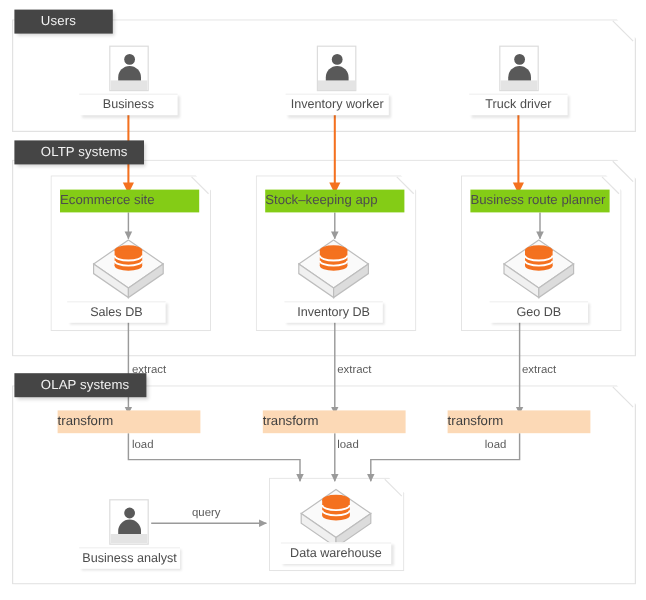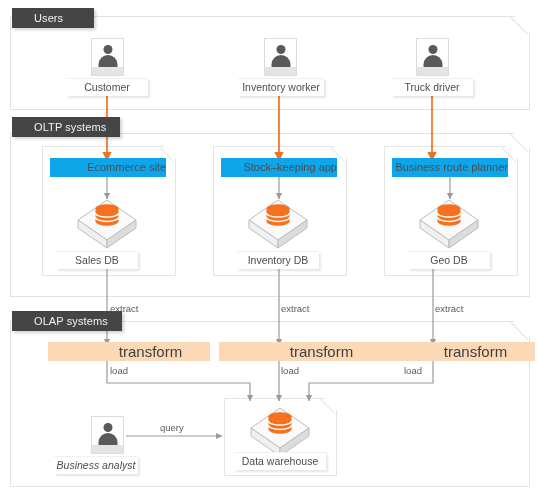--- a/index.html
+++ b/index.html
@@ -66,25 +66,25 @@
     background:#e4e4e4;transform-origin:0 0;transform:rotate(45deg);
   }
   #card-ecom{left:42px;top:146px;width:132px;height:128px;}
   #card-stock{left:213px;top:146px;width:132px;height:128px;}
   #card-vehicle{left:384px;top:146px;width:132px;height:128px;}
   #card-dwh{left:224px;top:398px;width:111px;height:76px;}
 
   
   .app-title{
     position:absolute;
-    background:#0ea5e9;
+    background:#84cc16;
     color:#4d4d4d;
     font-size:11px;
     height:19px;line-height:19px;
-    text-align:right;
+    text-align:left;
     white-space:nowrap;
   }
   #app-title-ecom{left:50px;top:158px;width:116px;}
   #app-title-stock{left:221px;top:158px;width:116px;}
   #app-title-vehicle{left:392px;top:158px;width:116px;}
 
   
   .plate{
     position:absolute;
     background:#ffffff;
@@ -95,21 +95,21 @@
     white-space:nowrap;
     box-shadow:2px 2px 2px rgba(0,0,0,0.10);
     border-top:1px solid #f0f0f0;
   }
   #plate-customer{left:66px;top:78px;width:82px;}
   #plate-warehouse{left:238px;top:78px;width:86px;}
   #plate-truck{left:391px;top:78px;width:82px;}
   #plate-salesdb{left:56px;top:251px;width:82px;}
   #plate-invdb{left:237px;top:251px;width:82px;}
   #plate-geodb{left:408px;top:251px;width:82px;}
-  #plate-analyst{left:54px;top:456px;width:84px;font-style:italic;}
+  #plate-analyst{left:66px;top:456px;width:84px;}
   #plate-dwh{left:234px;top:452px;width:92px;}
 
   
   .person{
     position:absolute;width:33px;height:38px;
     background:#ffffff;border:1px solid #dcdcdc;
     box-sizing:border-box;overflow:hidden;
   }
   .person .base{position:absolute;left:0;bottom:0;width:100%;height:8px;background:#e4e4e4;}
   .person .head{
@@ -132,25 +132,24 @@
   #db-sales{left:75px;top:196px;}
   #db-inventory{left:246px;top:196px;}
   #db-geo{left:417px;top:196px;}
   #db-dwh{left:248px;top:404px;}
 
   
   .transform{
     position:absolute;
     background:#fcd9b6;
     color:#3f3f3f;
-    font-size:15px;
+    font-size:11px;
     height:19px;line-height:19px;
-    text-align:center;
+    text-align:left;
     white-space:nowrap;
-    padding-left:43px;
   }
   #tf-1{left:48px;top:342px;width:119px;}
   #tf-2{left:219px;top:342px;width:119px;}
   #tf-3{left:373px;top:342px;width:119px;}
 
   
   .elabel{
     position:absolute;font-size:9.5px;color:#5a5a5a;white-space:nowrap;
   }
   #lbl-extract-1{left:110px;top:303px;}
@@ -239,21 +238,21 @@
   </div>
   <div class="zone-tab" id="tab-oltp">
     <span>OLTP systems</span>
   </div>
 
   <div class="person" id="person-customer">
     <span class="head"></span>
     <span class="body"></span>
     <span class="base"></span>
   </div>
-  <div class="plate" id="plate-customer">Customer</div>
+  <div class="plate" id="plate-customer">Business</div>
 
   <div class="person" id="person-warehouse">
     <span class="head"></span>
     <span class="body"></span>
     <span class="base"></span>
   </div>
   <div class="plate" id="plate-warehouse">Inventory worker</div>
 
   <div class="person" id="person-truck">
     <span class="head"></span>

